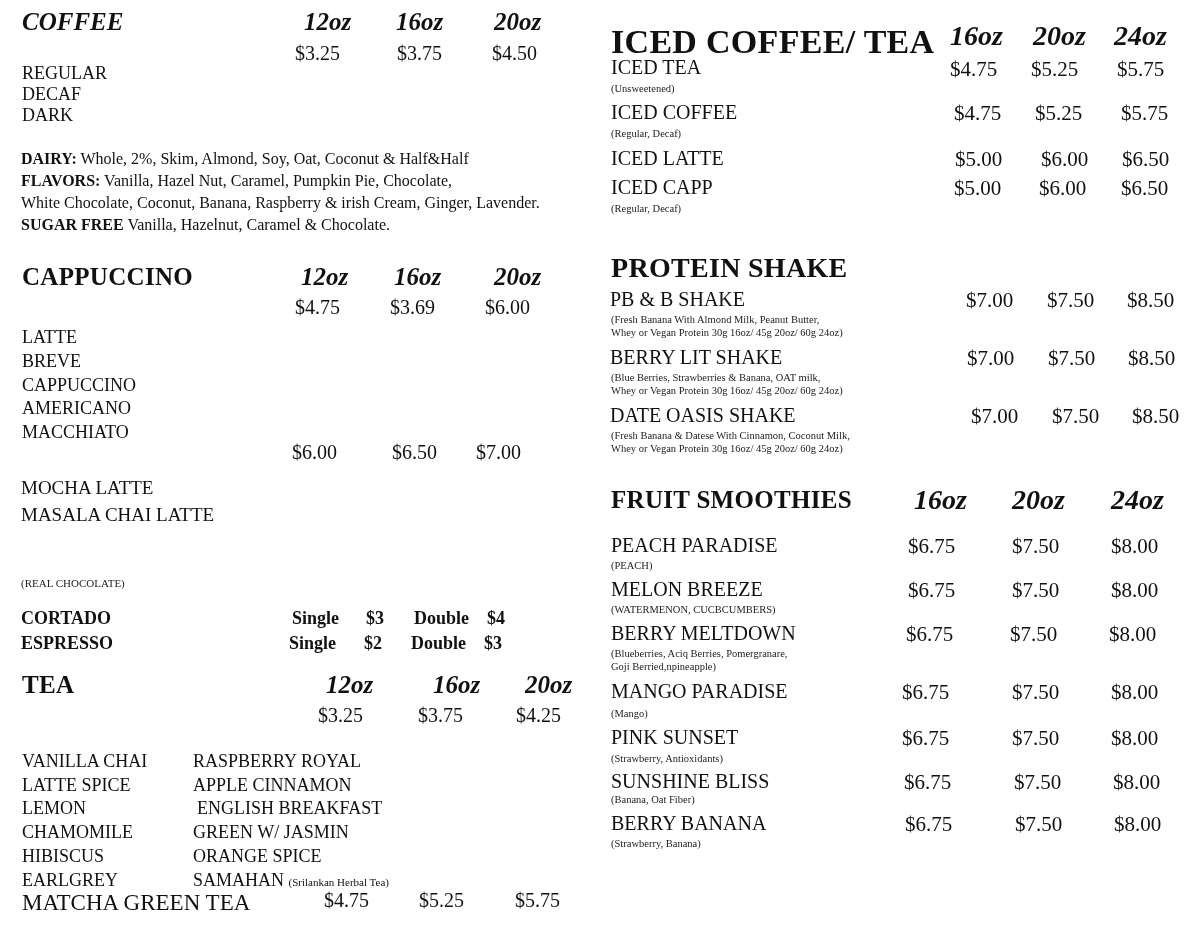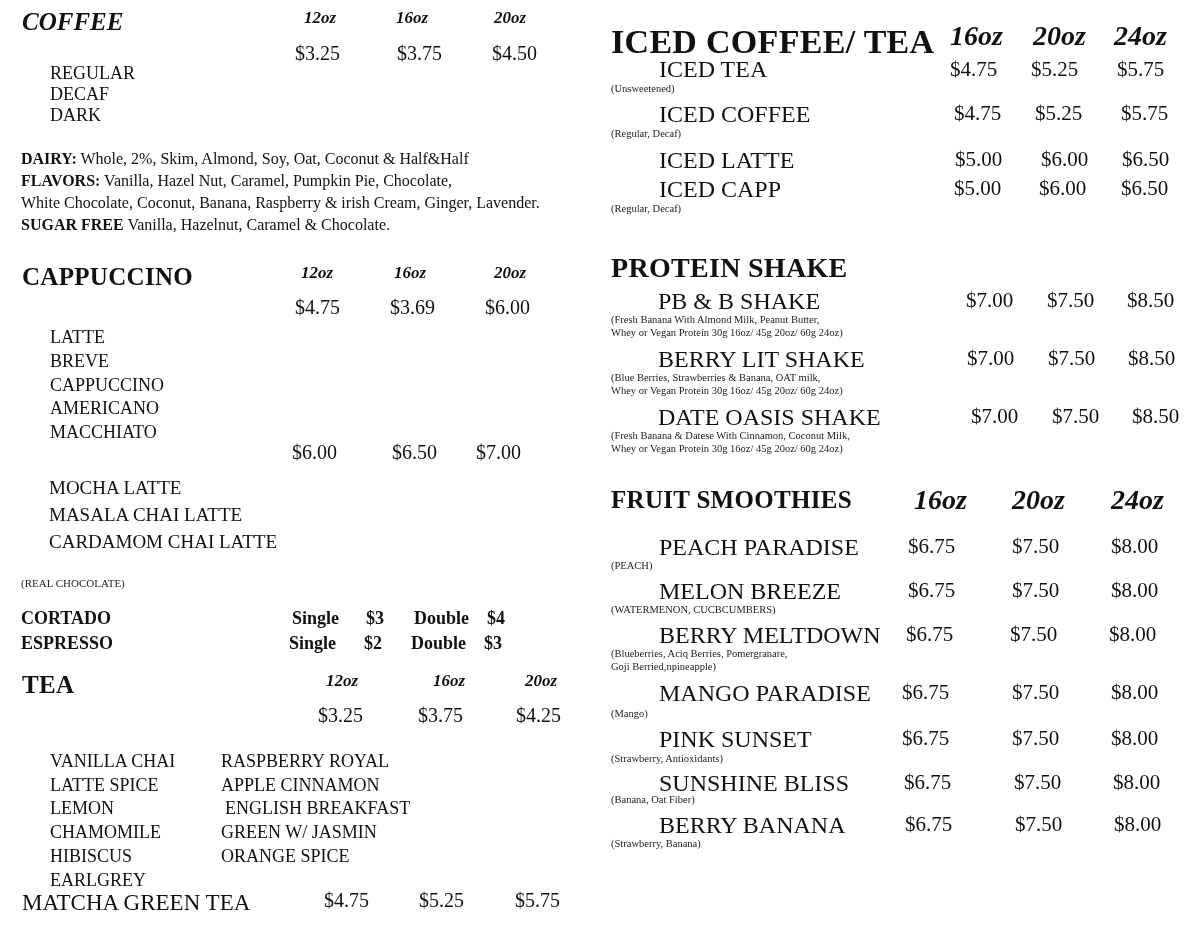--- a/index.html
+++ b/index.html
@@ -3,32 +3,32 @@
 <meta charset="utf-8">
 <style>
   html, body { margin: 0; padding: 0; background: #ffffff; }
   body {
     width: 1200px; height: 927px; position: relative; overflow: hidden;
     font-family: "Liberation Serif", "DejaVu Serif", serif; color: #111;
   }
   .abs { position: absolute; white-space: nowrap; }
   .h-ital { font-style: italic; font-weight: bold; font-size: 25px; }
   .h-bold { font-weight: bold; font-size: 25px; letter-spacing: 0.3px; }
-  .size { font-style: italic; font-weight: bold; font-size: 17px; }
+  .size { font-style: italic; font-weight: bold; font-size: 25px; }
   .size-lg { font-style: italic; font-weight: bold; font-size: 28px; }
   .price { font-size: 20px; }
   .price-md { font-size: 21px; }
   .item { font-size: 18px; line-height: 21px; }
-  .item-md { font-size: 24px; margin-left: 48px; }
+  .item-md { font-size: 20px; }
   .note { font-size: 10.5px; color: #222; line-height: 13px; }
   .small { font-size: 16px; line-height: 22px; }
   .small b { font-weight: bold; }
   .bold-item { font-weight: bold; font-size: 18px; }
   .list { position: absolute; }
-  .list div { white-space: nowrap; margin-left: 28px; }
+  .list div { white-space: nowrap; }
 </style>
 </head>
 <body>
 
 <div class="abs h-ital" style="left:22px;top:8px;">COFFEE</div>
 <div class="abs size" style="left:304px;top:8px;">12oz</div>
 <div class="abs size" style="left:396px;top:8px;">16oz</div>
 <div class="abs size" style="left:494px;top:8px;">20oz</div>
 <div class="abs price" style="left:295px;top:42px;">$3.25</div>
 <div class="abs price" style="left:397px;top:42px;">$3.75</div>
@@ -58,21 +58,20 @@
   <div>CAPPUCCINO</div>
   <div>AMERICANO</div>
   <div>MACCHIATO</div>
 </div>
 <div class="abs price" style="left:292px;top:441px;">$6.00</div>
 <div class="abs price" style="left:392px;top:441px;">$6.50</div>
 <div class="abs price" style="left:476px;top:441px;">$7.00</div>
 <div class="list item" style="left:21px;top:474px;font-size:19px;line-height:27px;">
   <div>MOCHA LATTE</div>
   <div>MASALA CHAI LATTE</div>
-  <div>CARDAMOM CHAI LATTE</div>
 </div>
 <div class="abs note" style="left:21px;top:577px;font-size:11px;">(REAL CHOCOLATE)</div>
 
 <div class="abs bold-item" style="left:21px;top:608px;">CORTADO</div>
 <div class="abs bold-item" style="left:292px;top:608px;">Single</div>
 <div class="abs bold-item" style="left:366px;top:608px;">$3</div>
 <div class="abs bold-item" style="left:414px;top:608px;">Double</div>
 <div class="abs bold-item" style="left:487px;top:608px;">$4</div>
 <div class="abs bold-item" style="left:21px;top:633px;">ESPRESSO</div>
 <div class="abs bold-item" style="left:289px;top:633px;">Single</div>
@@ -94,20 +93,21 @@
   <div>CHAMOMILE</div>
   <div>HIBISCUS</div>
   <div>EARLGREY</div>
 </div>
 <div class="list item" style="left:193px;top:750px;line-height:23.7px;">
   <div>RASPBERRY ROYAL</div>
   <div>APPLE CINNAMON</div>
   <div style="padding-left:4px;">ENGLISH BREAKFAST</div>
   <div>GREEN W/ JASMIN</div>
   <div>ORANGE SPICE</div>
+  <div><span>SAMAHAN</span> <span style="font-size:11px;">(Srilankan Herbal Tea)</span></div>
 </div>
 <div class="abs" style="left:22px;top:890px;font-size:23px;">MATCHA GREEN TEA</div>
 <div class="abs price" style="left:324px;top:889px;">$4.75</div>
 <div class="abs price" style="left:419px;top:889px;">$5.25</div>
 <div class="abs price" style="left:515px;top:889px;">$5.75</div>
 
 <div class="abs h-bold" style="left:611px;top:23px;font-size:34px;">ICED COFFEE/ TEA</div>
 <div class="abs size-lg" style="left:950px;top:20px;">16oz</div>
 <div class="abs size-lg" style="left:1033px;top:20px;">20oz</div>
 <div class="abs size-lg" style="left:1114px;top:20px;">24oz</div>

